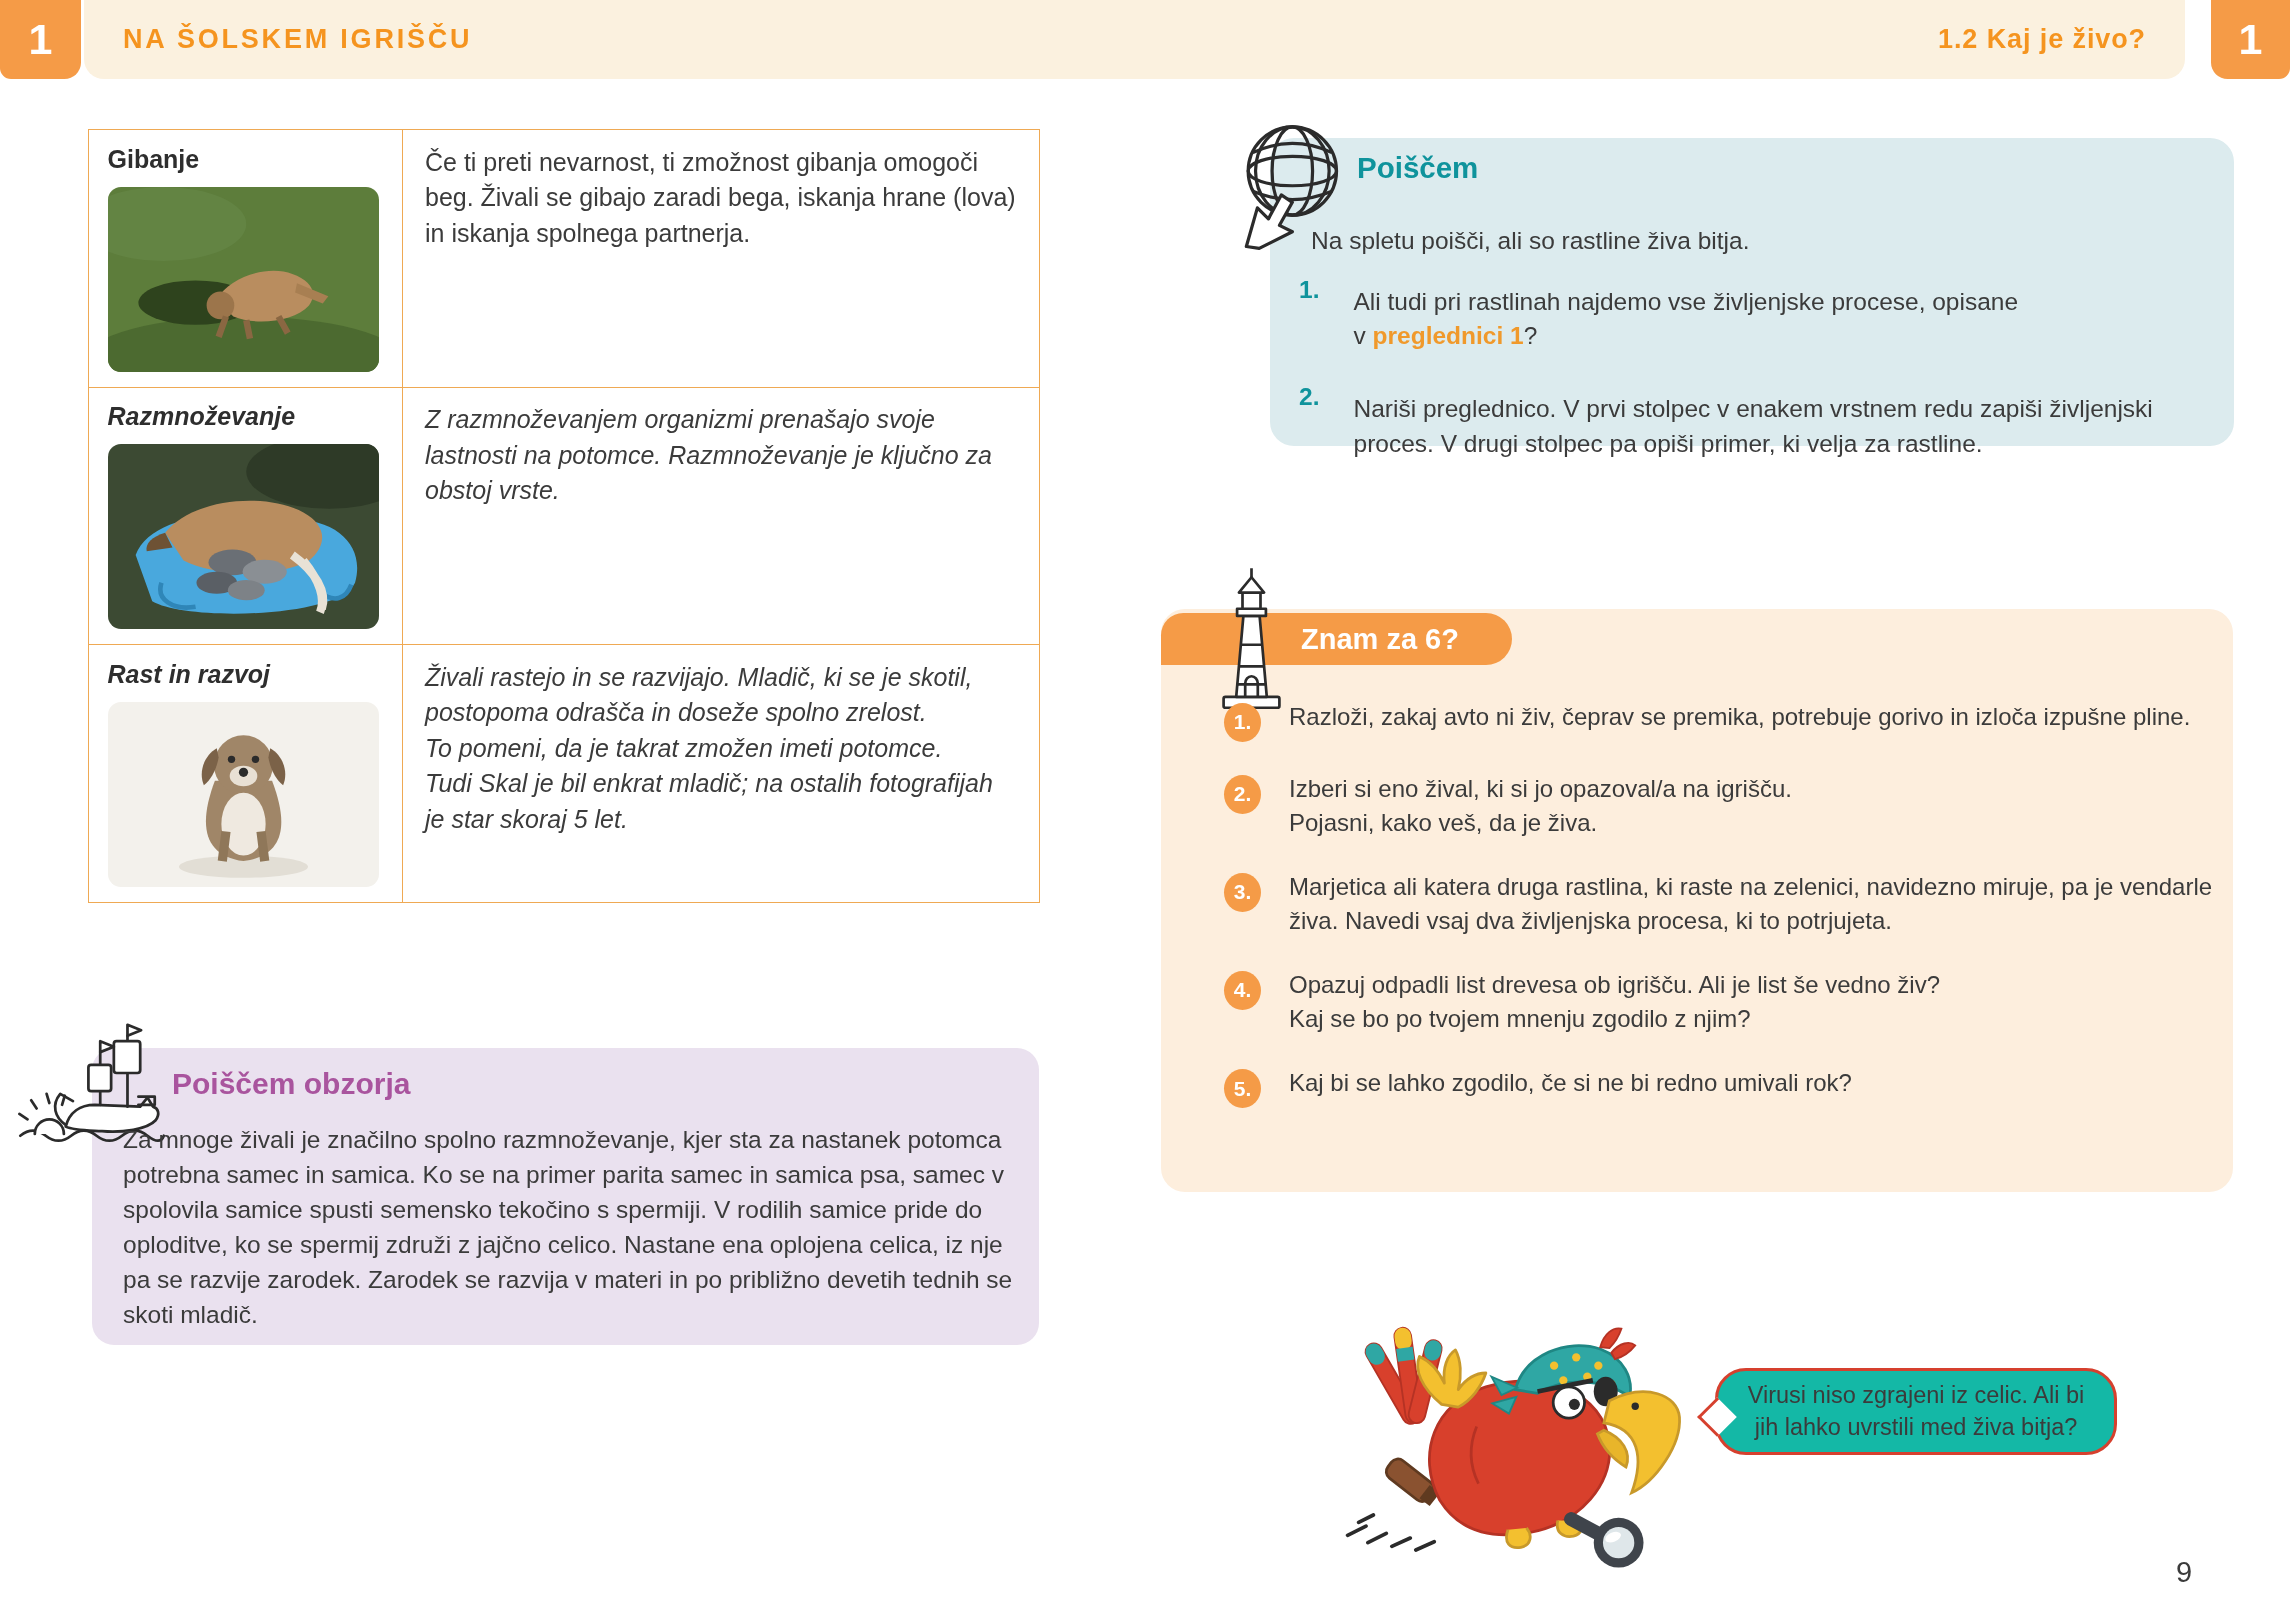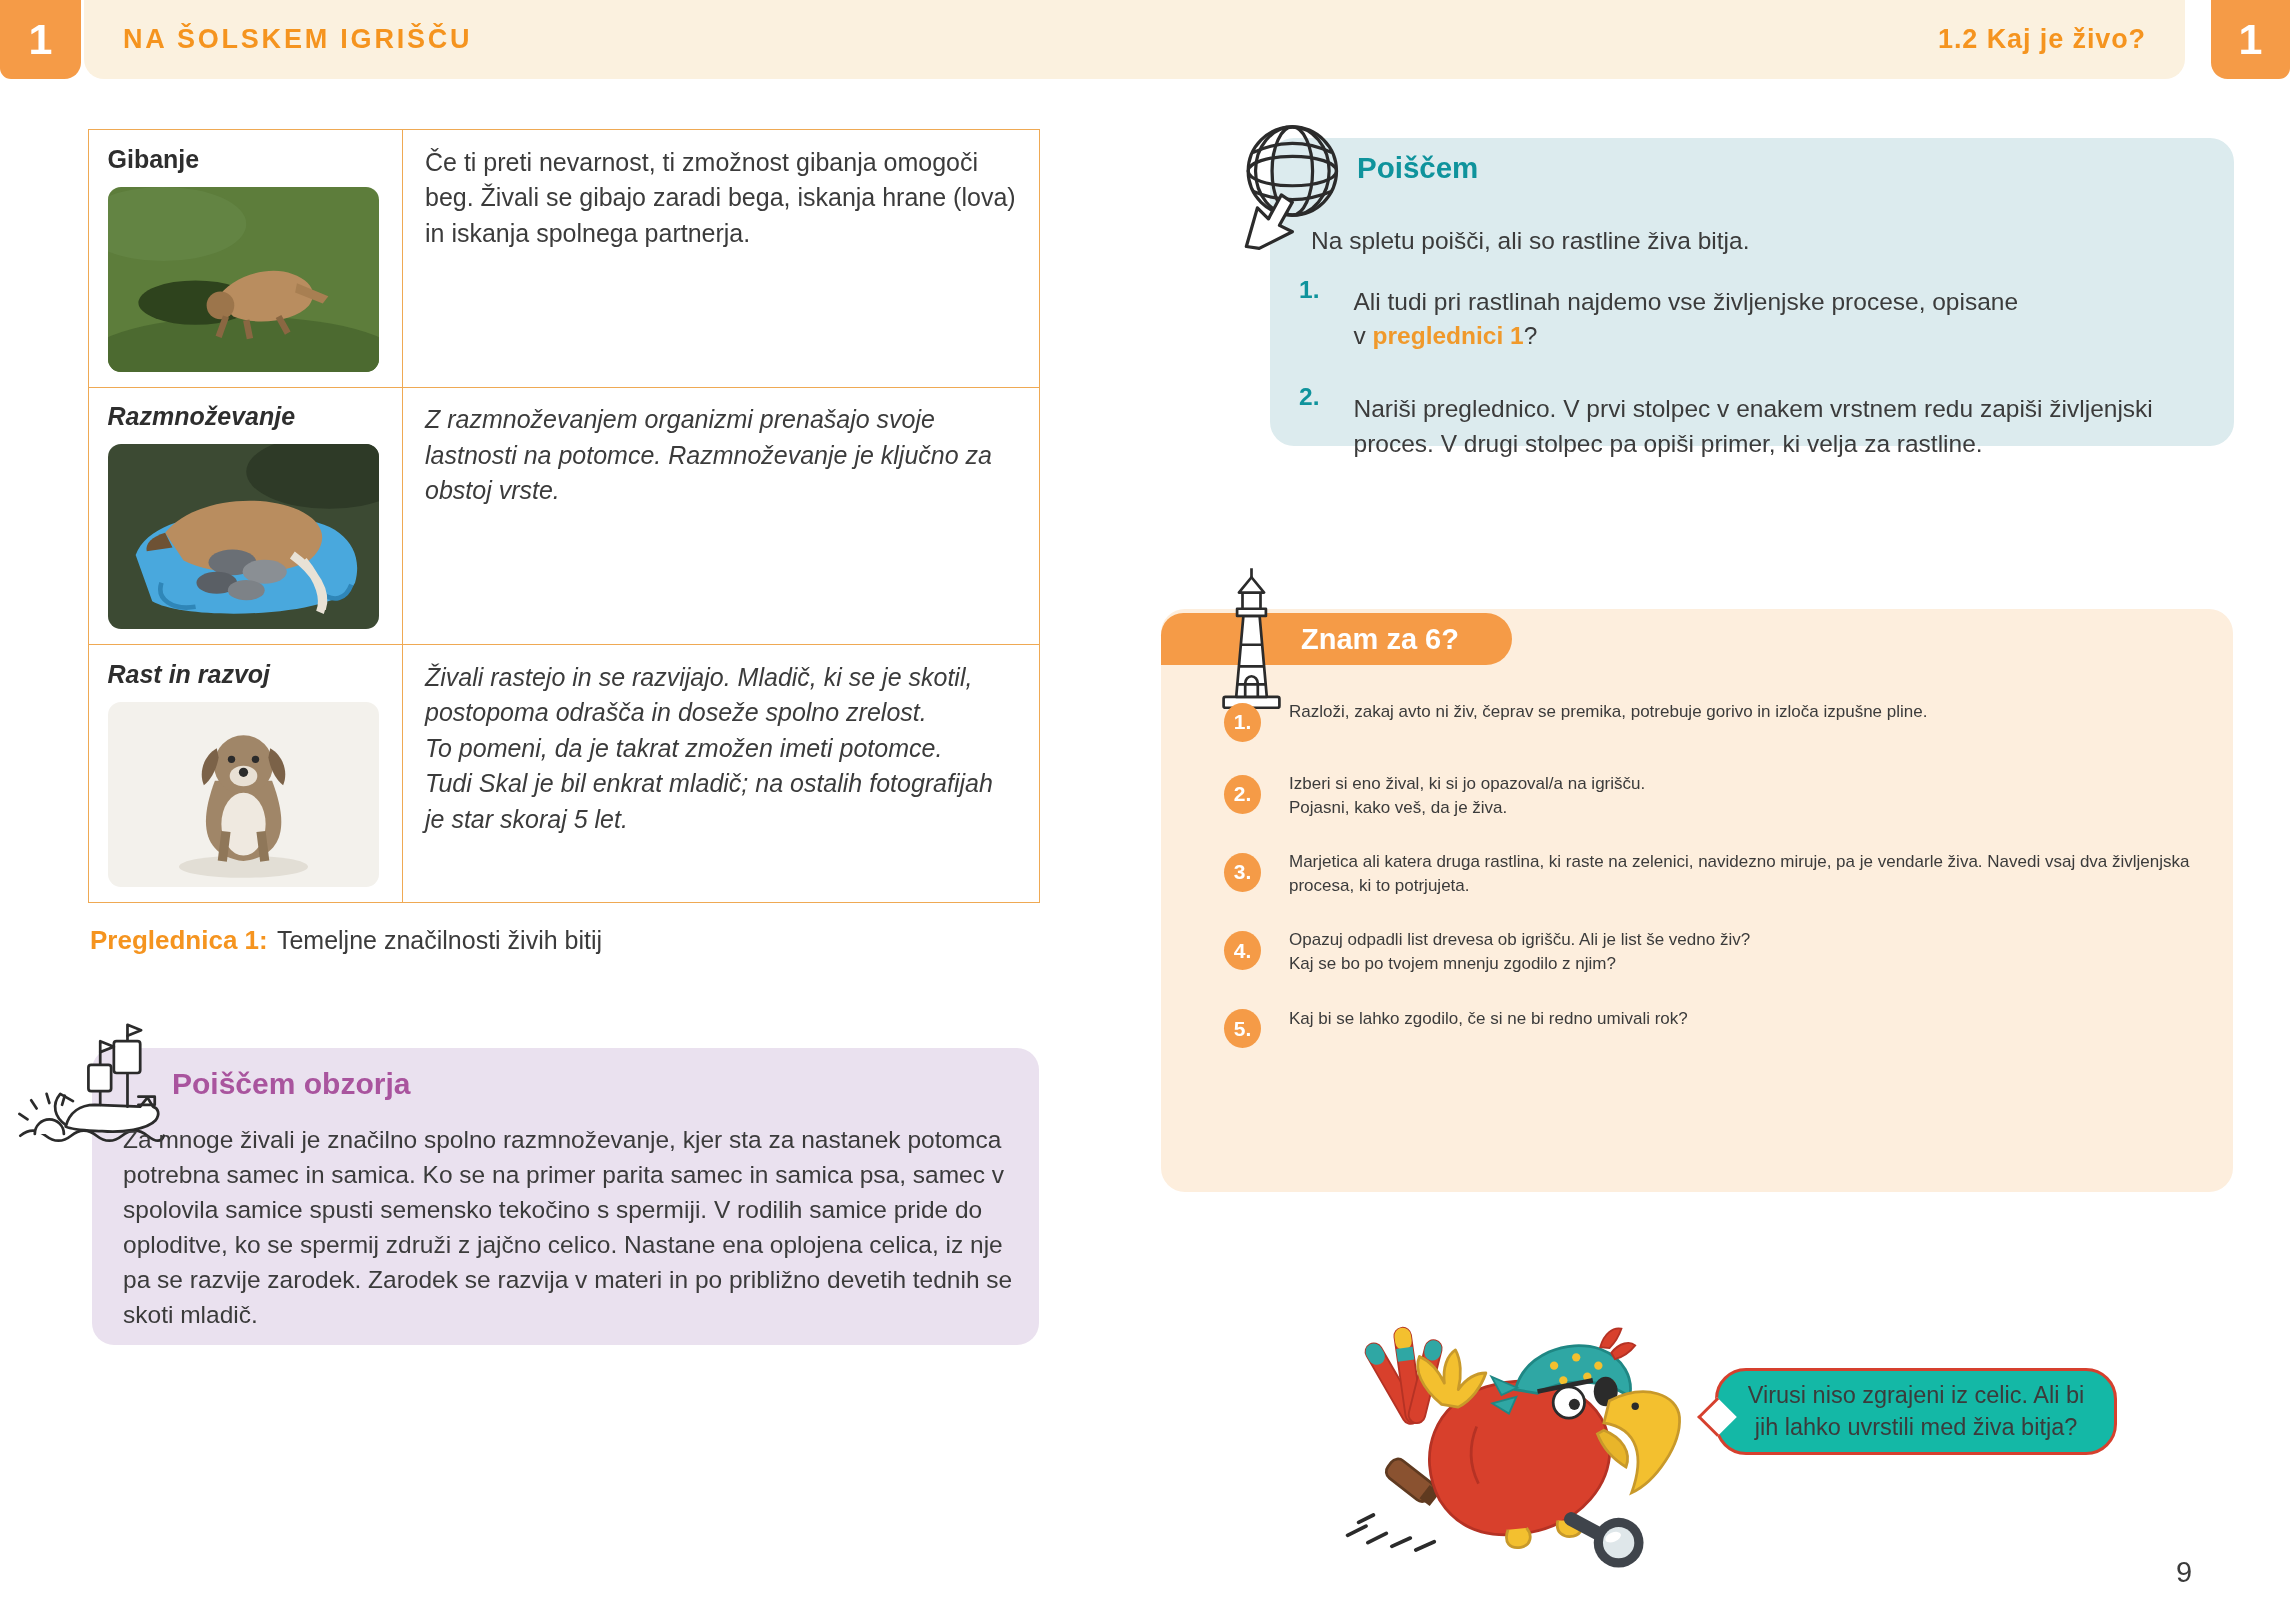--- a/index.html
+++ b/index.html
@@ -50,21 +50,21 @@
   
   .znam-box{position:absolute;left:1161px;top:609px;width:1072px;height:583px;background:#fdeedd;border-radius:24px;}
   .znam-pill{position:absolute;left:1161px;top:613px;width:351px;height:52px;background:#f59b47;
              border-radius:24px 28px 28px 0;display:flex;align-items:center;padding-left:140px;
              box-sizing:border-box;color:#fff;font-weight:bold;font-size:29px;}
   .lighthouse-icon{position:absolute;left:1211px;top:563px;width:81px;height:150px;}
   .znam-items{position:absolute;left:1224px;top:700px;width:989px;display:flex;flex-direction:column;gap:30px;}
   .zitem{display:flex;gap:28px;}
   .badge{width:37px;height:39px;border-radius:50%;background:#f59b47;color:#fff;font-weight:bold;
          font-size:21px;display:flex;align-items:center;justify-content:center;flex:0 0 auto;margin-top:2.8px;}
-  .ztext{font-size:17px;line-height:1.42;white-space:pre-line;}
+  .ztext{font-size:24px;line-height:1.42;white-space:pre-line;}
 
   
   .parrot{position:absolute;left:1327px;top:1314px;width:362px;height:260px;}
   .bubble{position:absolute;left:1715px;top:1368px;width:402px;height:87px;background:#14b8a6;
           border:3.7px solid #d6402e;border-radius:31px;display:flex;align-items:center;justify-content:center;
           text-align:center;font-size:23.5px;line-height:1.35;box-sizing:border-box;padding:0 16.6px;}
   .bubble-tail{position:absolute;left:1703px;top:1403px;width:25px;height:25px;background:#fff;
                border-left:3.7px solid #d6402e;border-bottom:3.7px solid #d6402e;transform:rotate(45deg);}
   .pagenum{position:absolute;left:2176px;top:1556px;font-size:29px;color:#3b3b3b;}
 </style>
@@ -146,23 +146,20 @@
             <path d="M128,140 l-4,32 M166,140 l4,32" stroke="#8f7759" stroke-width="10" fill="none"></path>
           </svg>
         </div>
       </div>
       <div class="tcell-desc">Živali rastejo in se razvijajo. Mladič, ki se je skotil, postopoma odrašča in doseže spolno zrelost.
 To pomeni, da je takrat zmožen imeti potomce.
 Tudi Skal je bil enkrat mladič; na ostalih fotografijah je star skoraj 5 let.</div>
     </div>
   </div>
 
-  <div class="caption">
-    <span class="cap-label">Preglednica 1:</span><span>Temeljne značilnosti živih bitij</span>
-  </div>
 
   <div class="sirimo-box"></div>
   <svg class="ship-icon" viewBox="0 0 175 155">
     <g fill="none" stroke="#2b2b2b" stroke-width="3" stroke-linecap="round" stroke-linejoin="round">
       <path d="M8,130 q14,-11 28,0 t28,0 t28,0 t28,0 t28,0 t18,0"></path>
       <path d="M24,128 a16,16 0 0,1 32,0" fill="#fff"></path>
       <path d="M16,112 l-9,-6 M26,100 l-6,-9 M40,94 l-3,-10 M54,96 l3,-10"></path>
       <path d="M58,120 C62,104 74,96 90,96 L140,98 L148,88 L154,98 C160,100 162,106 157,113 C148,123 120,127 98,125 C80,124 66,124 58,120 Z" fill="#fff"></path>
       <path d="M58,118 C46,110 42,96 52,84 L66,92"></path>
       <path d="M96,96 V38 M126,98 V20"></path>

